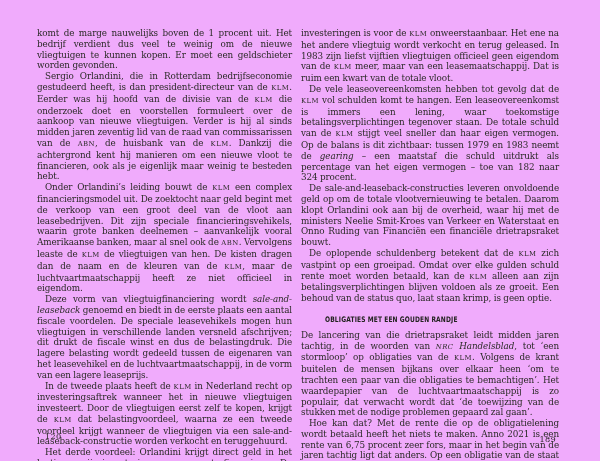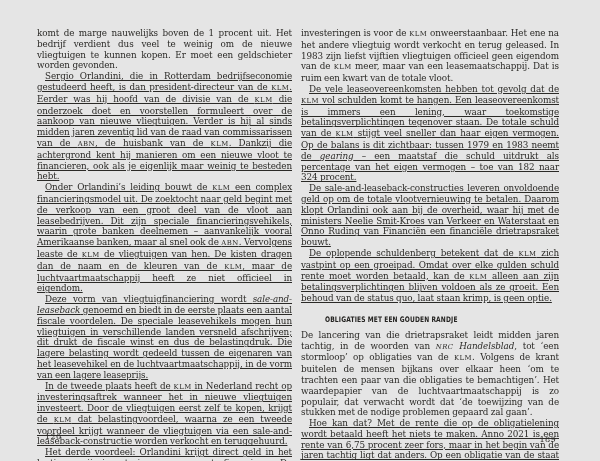--- a/index.html
+++ b/index.html
@@ -1,20 +1,20 @@
 <!DOCTYPE html>
 <html lang="nl"><head>
 <meta charset="utf-8">
 <style>
   html, body { margin: 0; padding: 0; background: #ffffff; }
   .spread {
     position: relative;
     width: 600px;
     height: 461px;
-    background: #e5e5e5;
+    background: #f0abfc;
     font-family: "DejaVu Serif", serif;
     color: #2b2a27;
     overflow: hidden;
   }
   .page { position: absolute; top: 0; height: 461px; }
   .page.left  { left: 0;   width: 300px; }
   .page.right { left: 286px; width: 300px; }
   .text-col {
     position: absolute;
     top: 28px;
@@ -22,21 +22,21 @@
     font-size: 8.8px;
     line-height: 10.8px;
     letter-spacing: -0.1px;
     word-spacing: -0.2px;
     hyphens: auto;
     -webkit-hyphens: auto;
   }
   .left  .text-col { left: 37px; width: 255px; }
   .right .text-col { left: 15px; width: 258px; }
   .text-col p { margin: 0; }
-  .text-col p.indent { text-indent: 8px; text-decoration: underline; }
+  .text-col p.indent { text-indent: 8px; }
   .sc { font-size: 0.78em; letter-spacing: 0.45px; }
   .it { font-style: italic; }
   .subhead {
     font-family: "DejaVu Sans", sans-serif;
     font-weight: bold;
     font-size: 7.6px;
     letter-spacing: 0.2px;
     margin: 11px 0 4px 24px;
     transform: scaleX(0.78);
     transform-origin: left center;

